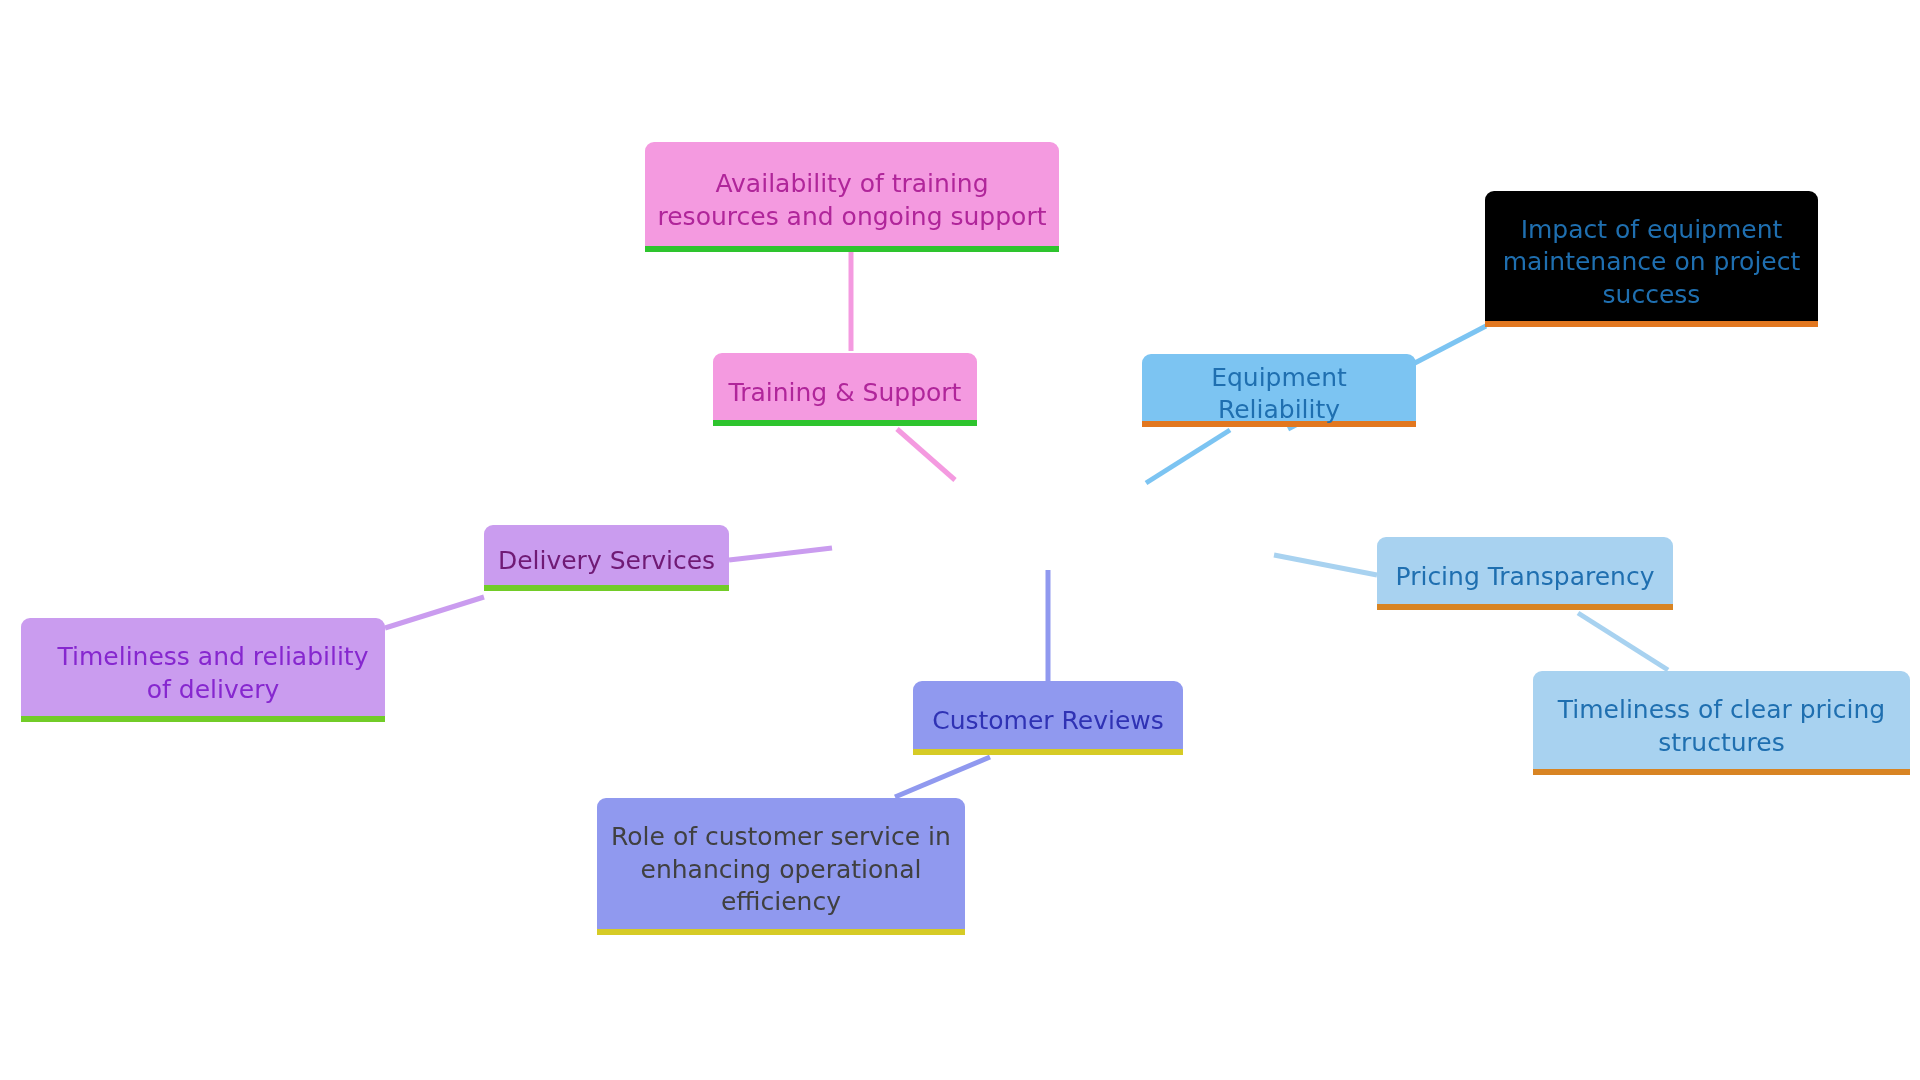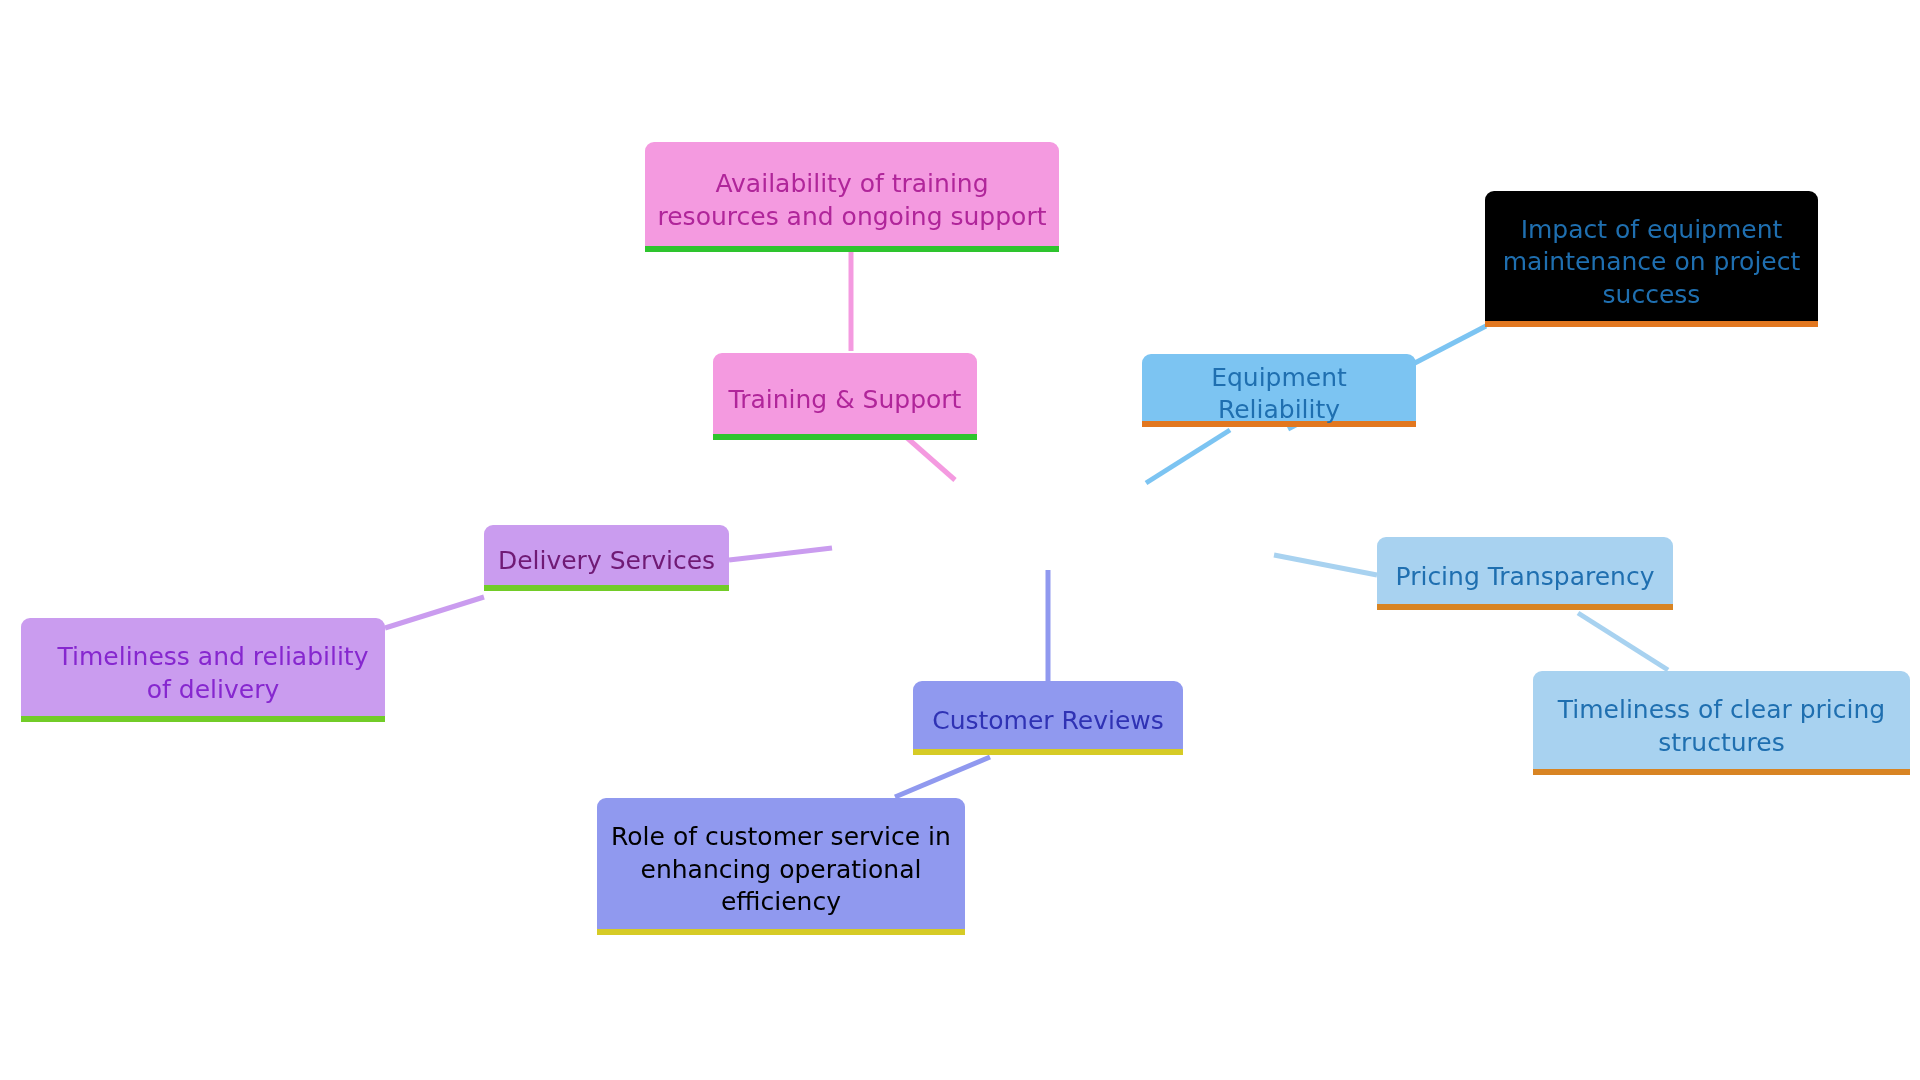--- a/index.html
+++ b/index.html
@@ -65,42 +65,42 @@
       <line x1="1146" y1="483" x2="1230" y2="430" stroke="#7cc4f2" stroke-width="5" stroke-linecap="butt"></line>
       <line x1="1288" y1="429" x2="1486" y2="326" stroke="#7cc4f2" stroke-width="5" stroke-linecap="butt"></line>
       <line x1="1274" y1="555" x2="1377" y2="575" stroke="#a8d2f0" stroke-width="5" stroke-linecap="butt"></line>
       <line x1="1578" y1="613" x2="1668" y2="670" stroke="#a8d2f0" stroke-width="5" stroke-linecap="butt"></line>
       <line x1="1048" y1="570" x2="1048" y2="681" stroke="#9099ef" stroke-width="5" stroke-linecap="butt"></line>
       <line x1="990" y1="757" x2="895" y2="797" stroke="#9099ef" stroke-width="5" stroke-linecap="butt"></line>
       <line x1="832" y1="548" x2="729" y2="560" stroke="#ca9cef" stroke-width="5" stroke-linecap="butt"></line>
       <line x1="484" y1="597" x2="385" y2="628" stroke="#ca9cef" stroke-width="5" stroke-linecap="butt"></line>
     </svg>
   <div id="node-layer">
-      <div class="node" style="left: 713px; top: 353px; width: 264px; height: 87px; background: rgb(244, 154, 224); color: rgb(176, 37, 154); font-size: 25px; border-bottom: 6px solid rgb(46, 196, 46);">
+      <div class="node" style="left: 713px; top: 353px; width: 264px; height: 73px; background: rgb(244, 154, 224); color: rgb(176, 37, 154); font-size: 25px; border-bottom: 6px solid rgb(46, 196, 46);">
         <span class="label">Training &amp; Support</span>
       </div>
       <div class="node" style="left: 645px; top: 142px; width: 414px; height: 110px; background: rgb(244, 154, 224); color: rgb(176, 37, 154); font-size: 25px; border-bottom: 6px solid rgb(46, 196, 46);">
         <span class="label">Availability of training resources and ongoing support</span>
       </div>
       <div class="node" style="left: 1142px; top: 354px; width: 274px; height: 73px; background: rgb(124, 196, 242); color: rgb(31, 111, 176); font-size: 25px; border-bottom: 6px solid rgb(226, 119, 31);">
         <span class="label">Equipment Reliability</span>
       </div>
       <div class="node" style="left: 1485px; top: 191px; width: 333px; height: 136px; background: #000000; color: rgb(31, 111, 176); font-size: 25px; border-bottom: 6px solid rgb(226, 119, 31);">
         <span class="label">Impact of equipment maintenance on project success</span>
       </div>
       <div class="node" style="left: 1377px; top: 537px; width: 296px; height: 73px; background: rgb(168, 210, 240); color: rgb(31, 111, 176); font-size: 25px; border-bottom: 6px solid rgb(216, 132, 35);">
         <span class="label">Pricing Transparency</span>
       </div>
       <div class="node" style="left: 1533px; top: 671px; width: 377px; height: 104px; background: rgb(168, 210, 240); color: rgb(31, 111, 176); font-size: 25px; border-bottom: 6px solid rgb(216, 132, 35);">
         <span class="label">Timeliness of clear pricing structures</span>
       </div>
       <div class="node" style="left: 913px; top: 681px; width: 270px; height: 74px; background: rgb(144, 153, 239); color: rgb(47, 50, 180); font-size: 25px; border-bottom: 6px solid rgb(214, 203, 38);">
         <span class="label">Customer Reviews</span>
       </div>
-      <div class="node" style="left: 597px; top: 798px; width: 368px; height: 137px; background: rgb(144, 153, 239); color: #000000; font-size: 25px; border-bottom: 6px solid rgb(214, 203, 38);">
+      <div class="node" style="left: 597px; top: 798px; width: 368px; height: 137px; background: rgb(144, 153, 239); color: #404040; font-size: 25px; border-bottom: 6px solid rgb(214, 203, 38);">
         <span class="label">Role of customer service in enhancing operational efficiency</span>
       </div>
       <div class="node" style="left: 484px; top: 525px; width: 245px; height: 66px; background: rgb(202, 156, 239); color: #701a75; font-size: 25px; border-bottom: 6px solid rgb(114, 204, 40);">
         <span class="label">Delivery Services</span>
       </div>
       <div class="node" style="left: 21px; top: 618px; width: 364px; height: 104px; background: rgb(202, 156, 239); color: rgb(134, 39, 207); font-size: 25px; border-bottom: 6px solid rgb(114, 204, 40); padding-left: 32px;">
         <span class="label">Timeliness and reliability of delivery</span>
       </div>
     </div>
 </div>

